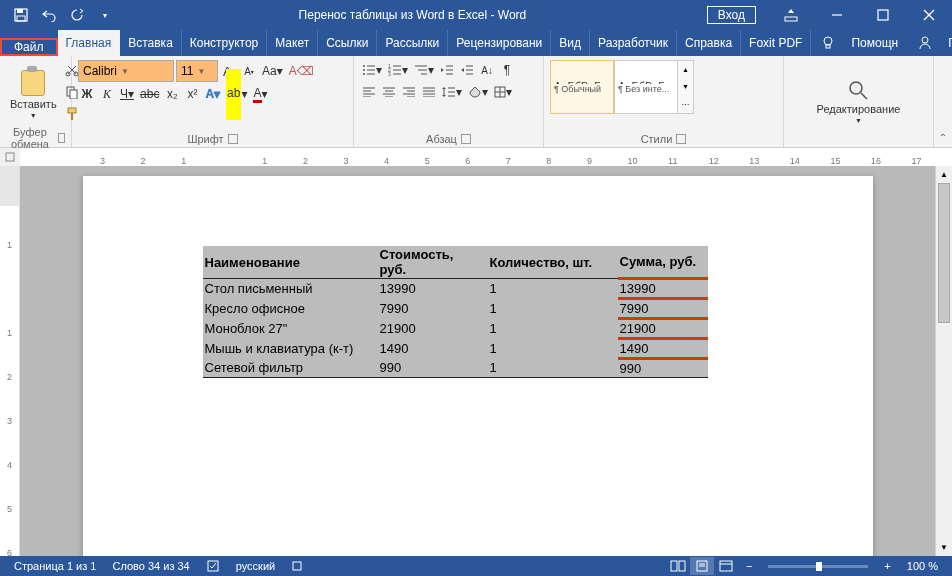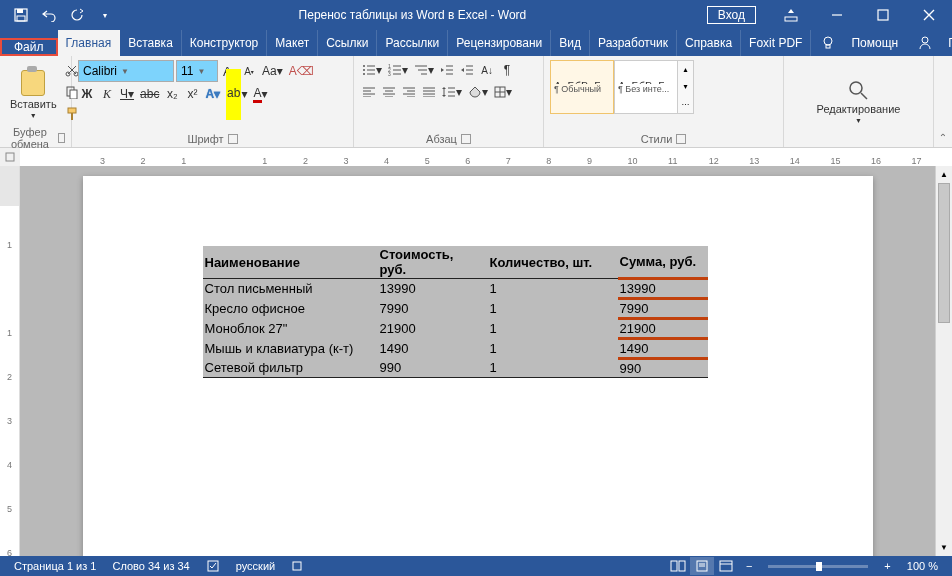--- a/index.html
+++ b/index.html
@@ -25,21 +25,21 @@
   
   .ribbon { height: 92px; background: #F3F3F3; border-bottom: 1px solid #d0d0d0; display:flex; }
   .group { border-right: 1px solid #d8d8d8; display:flex; flex-direction:column; justify-content:space-between; padding: 4px 6px 2px 6px; }
   .group .label { text-align:center; font-size: 11px; color:#666; padding-top:2px; display:flex; align-items:center; justify-content:center; gap:4px;}
   .group .label .launcher { width:10px; height:10px; border:1px solid #999; display:inline-block; cursor:pointer;}
   .rbtn { min-width:18px; height:20px; display:flex; align-items:center; justify-content:center; padding:0 2px; cursor:pointer; font-size:12px; color:#333;}
   .rbtn.bold { font-weight:bold; }
   .rbtn.italic { font-style:italic; font-family: 'Times New Roman', serif;}
   .rbtn.under { text-decoration:underline; }
   .rbtn.strike { text-decoration:line-through; }
-  .sel { height:22px; border:1px solid #ababab; background:#7dd3fc; display:flex; align-items:center; padding: 0 4px; font-size:12px; cursor:pointer;}
+  .sel { height:22px; border:1px solid #ababab; background:#fdba74; display:flex; align-items:center; padding: 0 4px; font-size:12px; cursor:pointer;}
   .sel .dd { margin-left:4px; font-size:8px; color:#666;}
   .vstack { display:flex; flex-direction:column; gap:2px; }
   .row { display:flex; align-items:center; gap:2px; }
   .bigbtn { display:flex; flex-direction:column; align-items:center; gap:2px; padding:2px 4px; cursor:pointer; font-size:11px; color:#333;}
   .paste-icon { width:28px; height:30px; position:relative;}
   .paste-icon::before{content:""; position:absolute; left:2px; top:4px; width:22px; height:24px; background:#f7d77d; border:1px solid #c0a040; border-radius:3px;}
   .paste-icon::after{content:""; position:absolute; left:8px; top:0; width:10px; height:6px; background:#aaa; border-radius:2px;}
   .style-gal { display:flex; align-items:stretch; gap:0; }
   .style-item { width:64px; height:54px; border:1px solid #ccc; background:#fff; display:flex; flex-direction:column; justify-content:space-between; padding:19px 3px; cursor:pointer; font-size:9px; color:#555;}
   .style-item.sel2 { border:1px solid #f0c46c; background:#fff7e6;}

